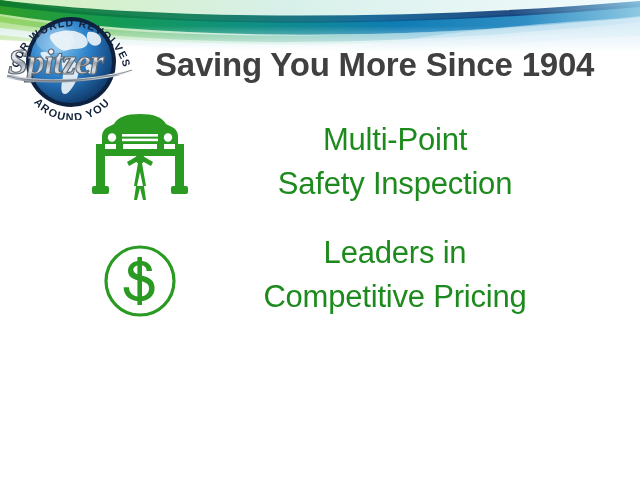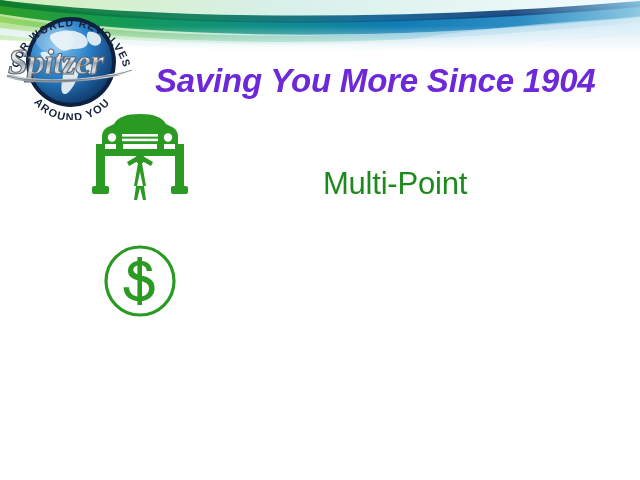--- a/index.html
+++ b/index.html
@@ -39,28 +39,26 @@
   }
   #logo svg { display: block; }
 
   
   #headline {
     position: absolute;
     left: 155px;
     top: 44px;
     width: 480px;
     height: 42px;
-    color: #6d28d9;
+    color: #404040;
     font-size: 33px;
     font-weight: bold;
-    font-style: italic;
     letter-spacing: -0.2px;
     white-space: nowrap;
     line-height: 42px;
-    margin-top: 16px;
   }
 
   
   .feature-row {
     position: absolute;
     left: 70px;
     width: 510px;
     display: flex;
     align-items: flex-end;
   }
@@ -234,20 +232,21 @@
 
           <path d="M47,41 L35,48 L37,52 L46,47 L46,49 L42,72 L45,72 L48,58 L51,72 L54,72 L50,49 L50,47 L59,52 L61,48 L49,41 Z"></path>
           <path d="M46,49 L46,58 L50,58 L50,49 Z"></path>
           <path d="M44,72 L42,86 L45,86 L48,74 L51,86 L54,86 L52,72 Z"></path>
           <circle cx="48" cy="45" r="4.6"></circle>
         </g>
       </svg>
     </div>
     <div class="feature-text">
       <span class="line">Multi-Point</span>
+      <span class="line">Safety Inspection</span>
     </div>
   </div>
 
   <div class="feature-row" id="row-pricing">
     <div class="feature-icon">
       <svg width="76" height="76" viewBox="0 0 76 76">
         <circle cx="38" cy="38" r="34" fill="none" stroke="#2a9a22" stroke-width="3.2"></circle>
         <g fill="#2a9a22">
           <rect x="35.4" y="14" width="4.6" height="48" rx="0.6"></rect>
           <path d="M50,28 C50,21.6 44.6,17.8 38,17.8 C31.2,17.8 26,21.8 26,27.8
@@ -255,16 +254,20 @@
                    C47,50.4 42.8,53.6 37.6,53.6 C31.6,53.6 27,50.2 27,44.2
                    L21.6,44.2 C21.6,52.8 28.4,58.2 37.6,58.2
                    C46.8,58.2 52.6,52.6 52.6,45.2
                    C52.6,37 47.2,34.2 39.4,32.4
                    C33.4,31 31.4,29.4 31.4,26.8
                    C31.4,24 33.8,22.2 38,22.2
                    C42,22.2 44.6,24.2 44.6,28 Z"></path>
         </g>
       </svg>
     </div>
+    <div class="feature-text">
+      <span class="line">Leaders in</span>
+      <span class="line">Competitive Pricing</span>
+    </div>
   </div>
 
 
 </div>
 
 </body></html>

